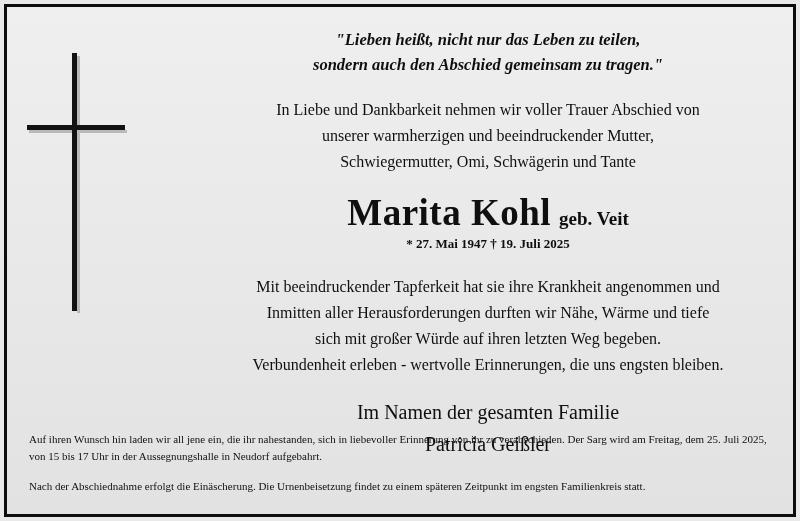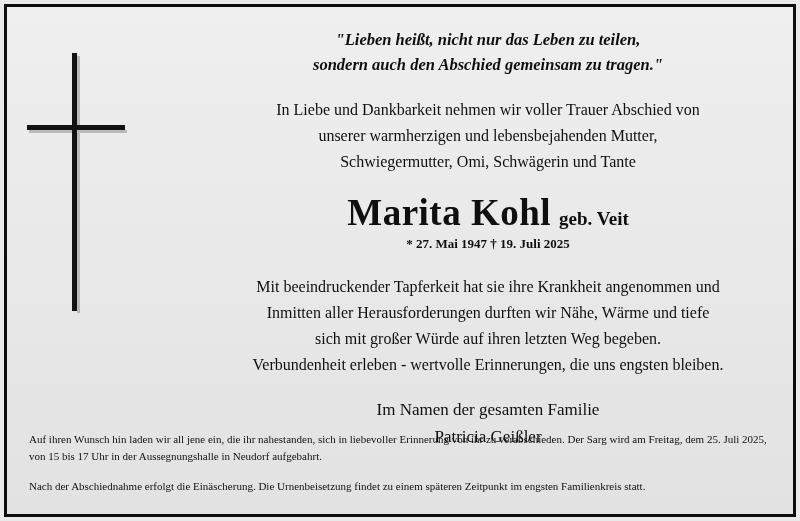--- a/index.html
+++ b/index.html
@@ -121,21 +121,21 @@
     font-weight: bold;
     margin-bottom: 22px;
   }
   .body-text {
     font-size: 16px;
     line-height: 1.62;
     margin-bottom: 18px;
   }
   .body-text div { white-space: nowrap; font-family: Liberation Serif, serif; }
   .family {
-    font-size: 17px;
+    font-size: 20px;
     line-height: 1.6;
   }
   .family .fam-name {
     font-weight: normal;
   }
 
   
   .bottom {
     position: absolute;
     left: 22px;
@@ -167,21 +167,21 @@
 
     <div class="content">
 
       <div class="quote">
         <div>"Lieben heißt, nicht nur das Leben zu teilen,</div>
         <div>sondern auch den Abschied gemeinsam zu tragen."</div>
       </div>
 
       <div class="intro">
         <div>In Liebe und Dankbarkeit nehmen wir voller Trauer Abschied von</div>
-        <div>unserer warmherzigen und lebensbejahenden Mutter,</div>
+        <div>unserer warmherzigen und beeindruckender Mutter,</div>
         <div>Schwiegermutter, Omi, Schwägerin und Tante</div>
       </div>
 
       <div class="name-line">
         <span class="name-main">Marita Kohl</span><span class="name-suffix">geb. Veit</span>
       </div>
 
       <div class="dates">* 27. Mai 1947   † 19. Juli 2025</div>
 
       <div class="body-text">

